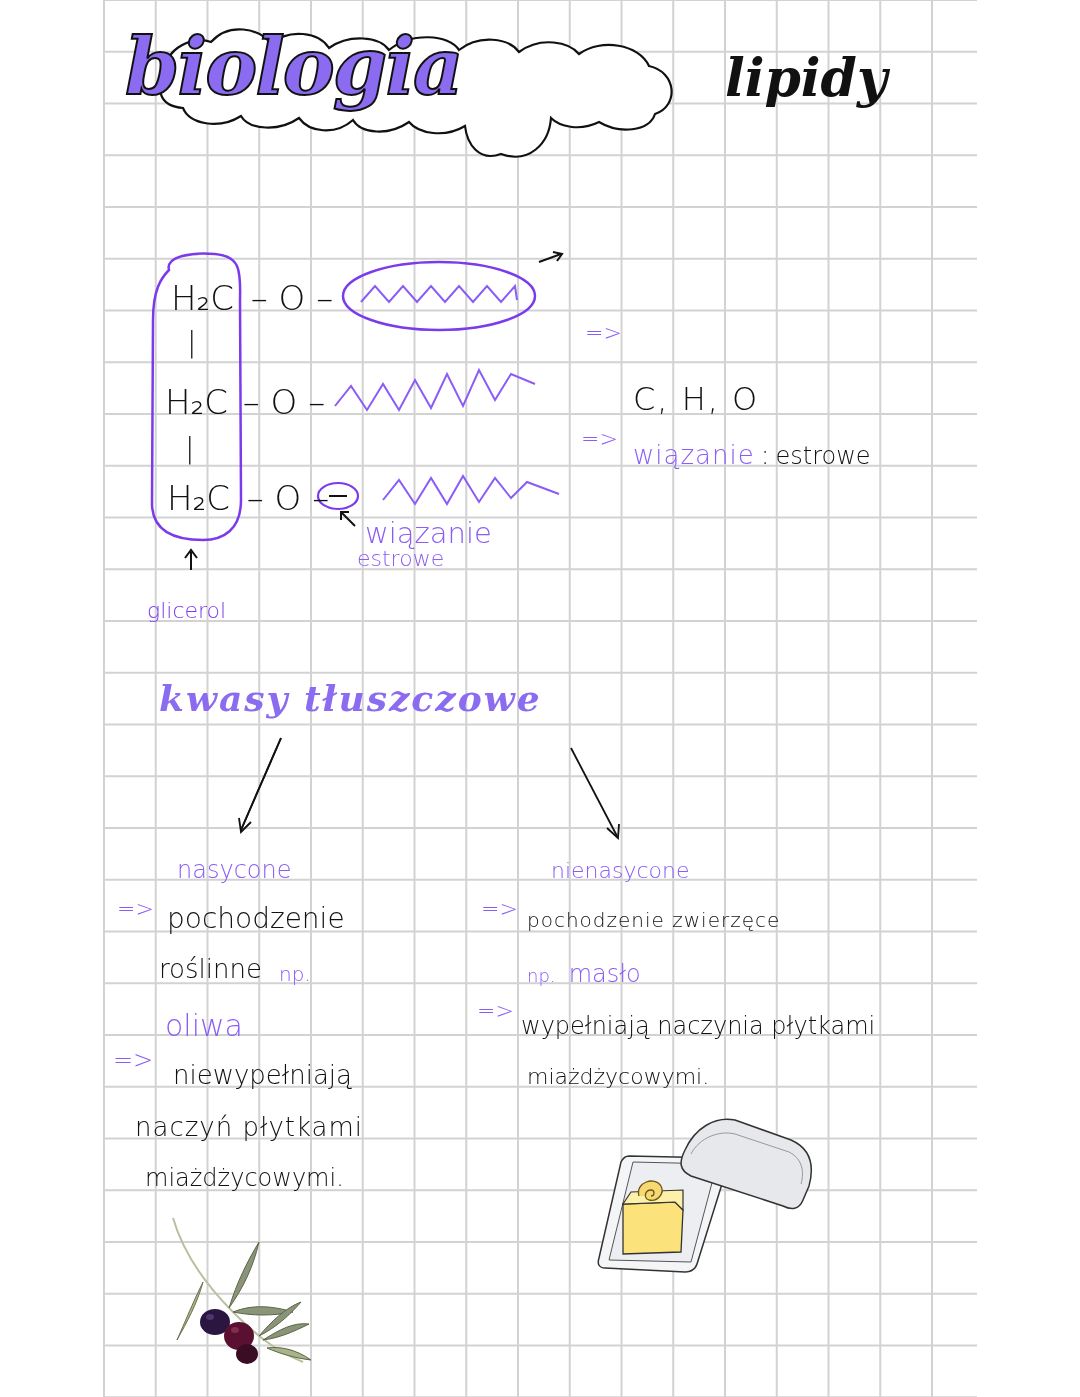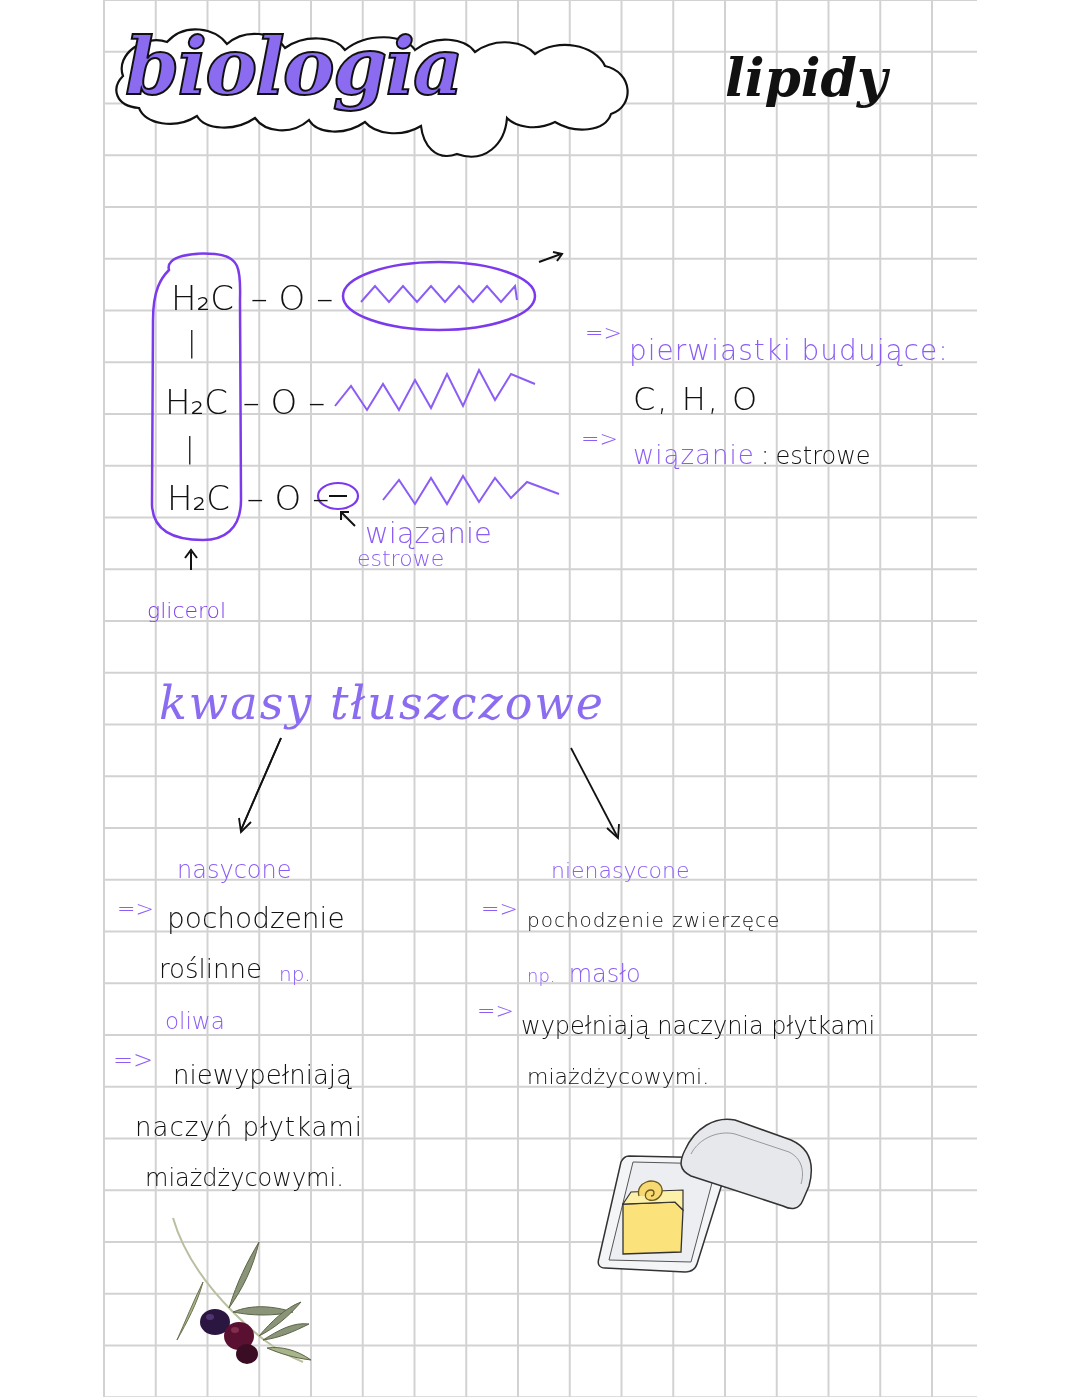--- a/index.html
+++ b/index.html
@@ -17,21 +17,21 @@
   .violet { color:#7c3aed; }
   .black { color:#111111; }
   .hand { font-family:"DejaVu Sans", sans-serif; font-weight:300; }
   svg.ov { position:absolute; left:0; top:0; overflow:visible; }
 </style>
 </head>
 <body>
 
 <div id="page">
 
-  <div class="abs" style="left:2px; top:14px; width:532px; height:150px;">
+  <div class="abs" style="left:2px; top:14px; width:532px; height:150px;padding-left:44px;">
     <svg width="532" height="150" viewBox="0 0 532 150">
       <path d="M18,62 C10,40 40,20 62,28 C80,8 110,14 122,30 C140,14 170,18 180,34 C200,20 230,22 240,36 C262,18 300,20 310,36 C330,20 360,24 370,38 C392,22 420,28 430,40 C452,24 490,30 500,52 C528,58 530,92 506,100 C500,118 470,120 450,108 C430,118 410,112 402,104 C400,130 380,150 352,140 C330,148 318,130 316,112 C296,124 270,120 260,108 C240,122 212,120 204,106 C186,122 160,118 150,104 C130,118 100,116 92,102 C70,116 40,110 34,94 C10,92 6,74 18,62 Z" fill="#ffffff" stroke="#111" stroke-width="2.2"></path>
     </svg>
     <div class="abs" style="left:20px; top:14px; font-family:'DejaVu Serif', serif; font-style:italic; font-weight:bold; font-size:78px; color:#8b6cf0; letter-spacing:-2px; -webkit-text-stroke:2px #111; line-height:1;">biologia</div>
   </div>
 
   <div class="abs black" style="left:622px; top:52px; font-family:'DejaVu Serif', serif; font-style:italic; font-weight:bold; font-size:52px; line-height:1;">lipidy</div>
 
 
   <svg class="ov" width="874" height="640">
@@ -72,43 +72,42 @@
   <div class="abs hand black" style="left:64px; top:478px; font-size:34px;">
     <span>H₂C</span>
     <span style="margin-left:6px;">– O –</span>
   </div>
 
   <div class="abs hand purple" style="left:262px; top:516px; font-size:29px;">wiązanie</div>
   <div class="abs hand purple" style="left:254px; top:546px; font-size:22px;">estrowe</div>
   <div class="abs hand violet" style="left:44px; top:598px; font-size:22px;">glicerol</div>
 
   <div class="abs hand purple" style="left:482px; top:320px; font-size:22px;">=&gt;</div>
-  <div class="abs hand purple" style="left:526px; top:334px; font-size:28px; letter-spacing:1px;">pierwiastki budujące:</div>
   <div class="abs hand black" style="left:530px; top:380px; font-size:32px; letter-spacing:2px;">C, H, O</div>
   <div class="abs hand purple" style="left:478px; top:426px; font-size:22px;">=&gt;</div>
   <div class="abs" style="left:530px; top:440px; font-size:26px;">
     <span class="hand purple" style="letter-spacing:1px;">wiązanie</span><span class="hand black" style="margin:0 6px;">:</span><span class="hand black" style="font-size:24px;">estrowe</span>
   </div>
 
-  <div class="abs" style="left:56px; top:680px; font-family:'DejaVu Serif', serif; font-style:italic; font-weight:normal; font-size:46px; color:#8b6cf0; letter-spacing:2px; line-height:1;">kwasy tłuszczowe</div>
+  <div class="abs" style="left:56px; top:680px; font-family:'DejaVu Serif', serif; font-style:italic; font-weight:bold; font-size:36px; color:#8b6cf0; letter-spacing:2px; line-height:1;">kwasy tłuszczowe</div>
 
   <svg class="ov" width="874" height="900">
     <line x1="178" y1="738" x2="138" y2="830" stroke="#111" stroke-width="1.8"></line>
     <polyline points="136,818 138,832 148,822" fill="none" stroke="#111" stroke-width="1.8"></polyline>
     <line x1="468" y1="748" x2="514" y2="836" stroke="#111" stroke-width="1.8"></line>
     <polyline points="504,828 515,838 516,824" fill="none" stroke="#111" stroke-width="1.8"></polyline>
   </svg>
 
   <div>
     <div class="abs hand purple" style="left:74px; top:856px; font-size:24px;">nasycone</div>
     <div class="abs hand purple" style="left:14px; top:896px; font-size:22px;">=&gt;</div>
     <div class="abs hand black" style="left:64px; top:902px; font-size:28px;">pochodzenie</div>
     <div class="abs hand black" style="left:56px; top:954px; font-size:26px;">roślinne</div>
     <div class="abs hand purple" style="left:176px; top:962px; font-size:20px;">np.</div>
-    <div class="abs hand purple" style="left:62px; top:1008px; font-size:23px;">oliwa</div>
+    <div class="abs hand purple" style="left:62px; top:1008px; font-size:30px;">oliwa</div>
     <div class="abs hand purple" style="left:10px; top:1046px; font-size:24px;">=&gt;</div>
     <div class="abs hand black" style="left:70px; top:1060px; font-size:26px;">niewypełniają</div>
     <div class="abs hand black" style="left:32px; top:1112px; font-size:26px; letter-spacing:1px;text-align:center;">naczyń płytkami</div>
     <div class="abs hand black" style="left:42px; top:1164px; font-size:24px;">miażdżycowymi.</div>
   </div>
 
   <div>
     <div class="abs hand purple" style="left:448px; top:858px; font-size:22px;">nienasycone</div>
     <div class="abs hand purple" style="left:378px; top:896px; font-size:22px;">=&gt;</div>
     <div class="abs hand black" style="left:424px; top:908px; font-size:20px; letter-spacing:1px;">pochodzenie zwierzęce</div>

